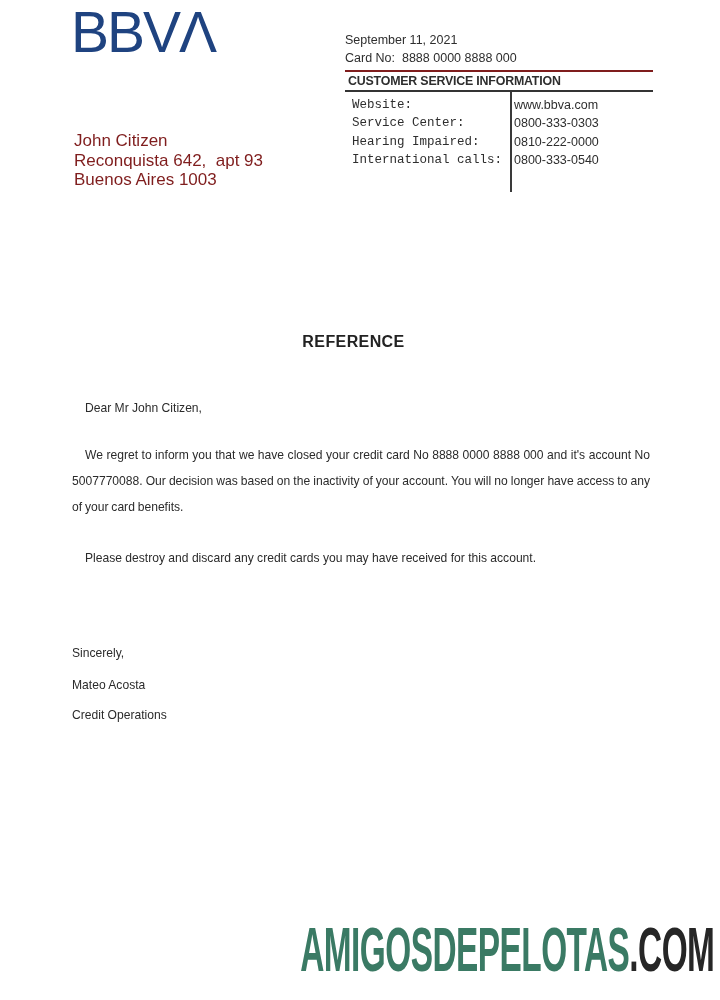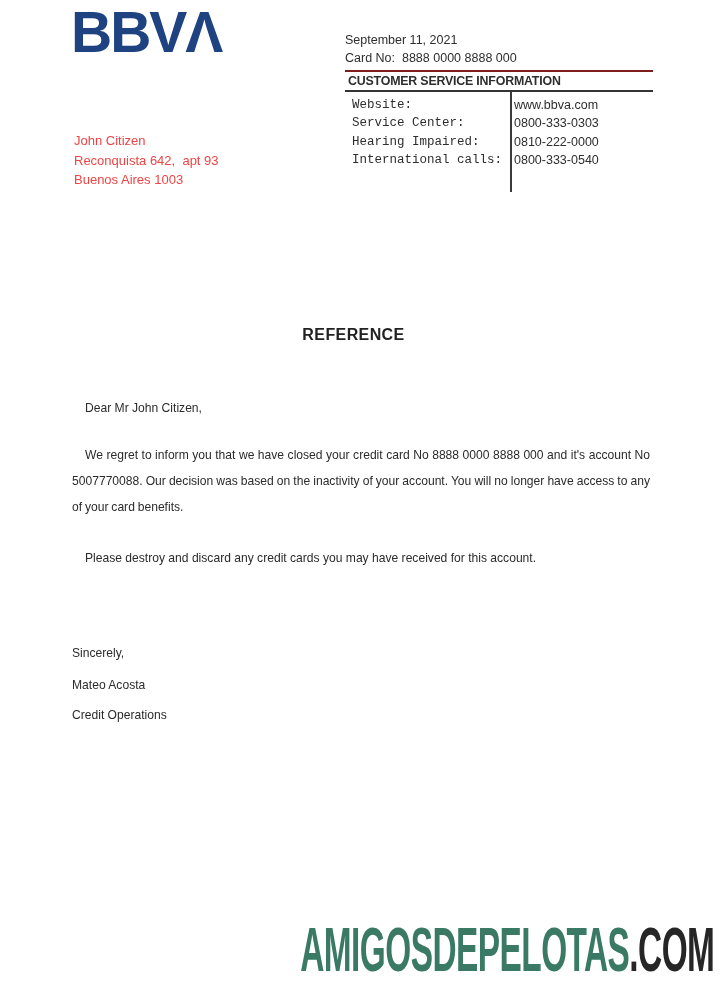--- a/index.html
+++ b/index.html
@@ -12,40 +12,40 @@
     color: #2b2b2b;
     overflow: hidden;
   }
   .abs { position: absolute; }
   .pre { white-space: pre-wrap; }
 
   
   .logo {
     left: 71px; top: 4px;
     font-size: 57px;
-    font-weight: 700;
+    font-weight: 400;
     letter-spacing: -2px;
     line-height: 1;
     color: #1f4380;
   }
 
   
   .sender-address {
     left: 74px; top: 70px;
     font-size: 12.8px;
     line-height: 19px;
     color: #383838;
   }
 
   
   .recipient {
     left: 74px; top: 131px;
-    font-size: 13px;
+    font-size: 17px;
     line-height: 19.5px;
-    color: #ef4444;
+    color: #7f1d1d;
   }
 
   
   .right-col {
     left: 345px; top: 31px;
     width: 308px;
     font-size: 12.5px;
     color: #2e2e2e;
   }
   .meta-line { line-height: 18px; }
@@ -75,21 +75,21 @@
   .csi-value { padding-left: 4px; }
 
   
   .reference {
     left: 0; right: 13px; top: 322px;
     text-align: center;
     font-size: 16px;
     font-weight: 700;
     letter-spacing: 0.4px;
     color: #222222;
-    margin: 4px;
+    margin: 11px;
   }
 
   
   .body-text {
     left: 72px;
     width: 578px;
     font-size: 12.1px;
     color: #2b2b2b;
     line-height: 20px;
   }

